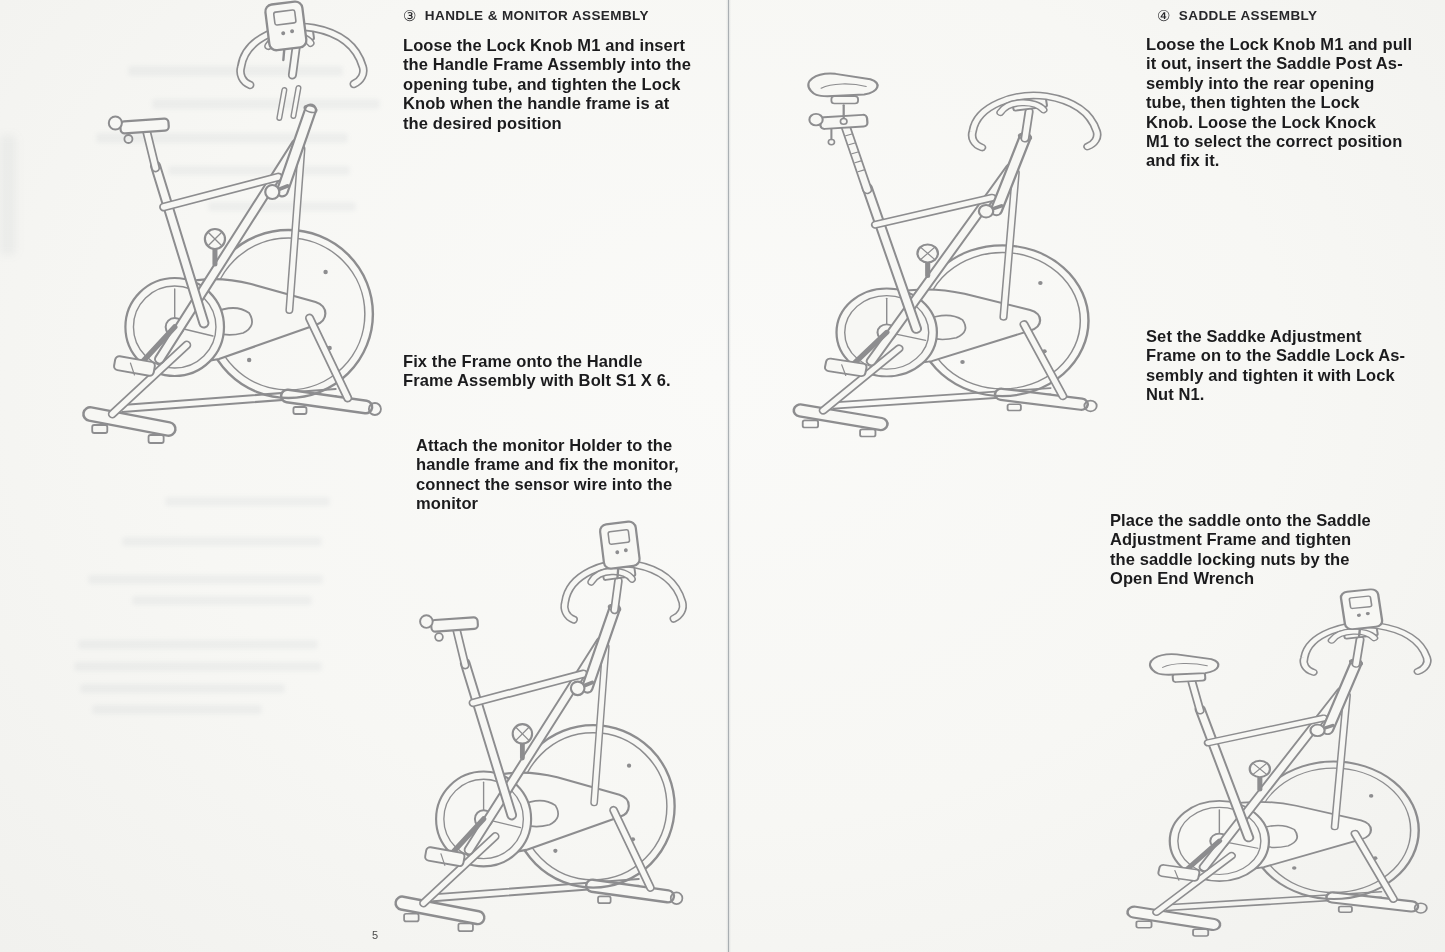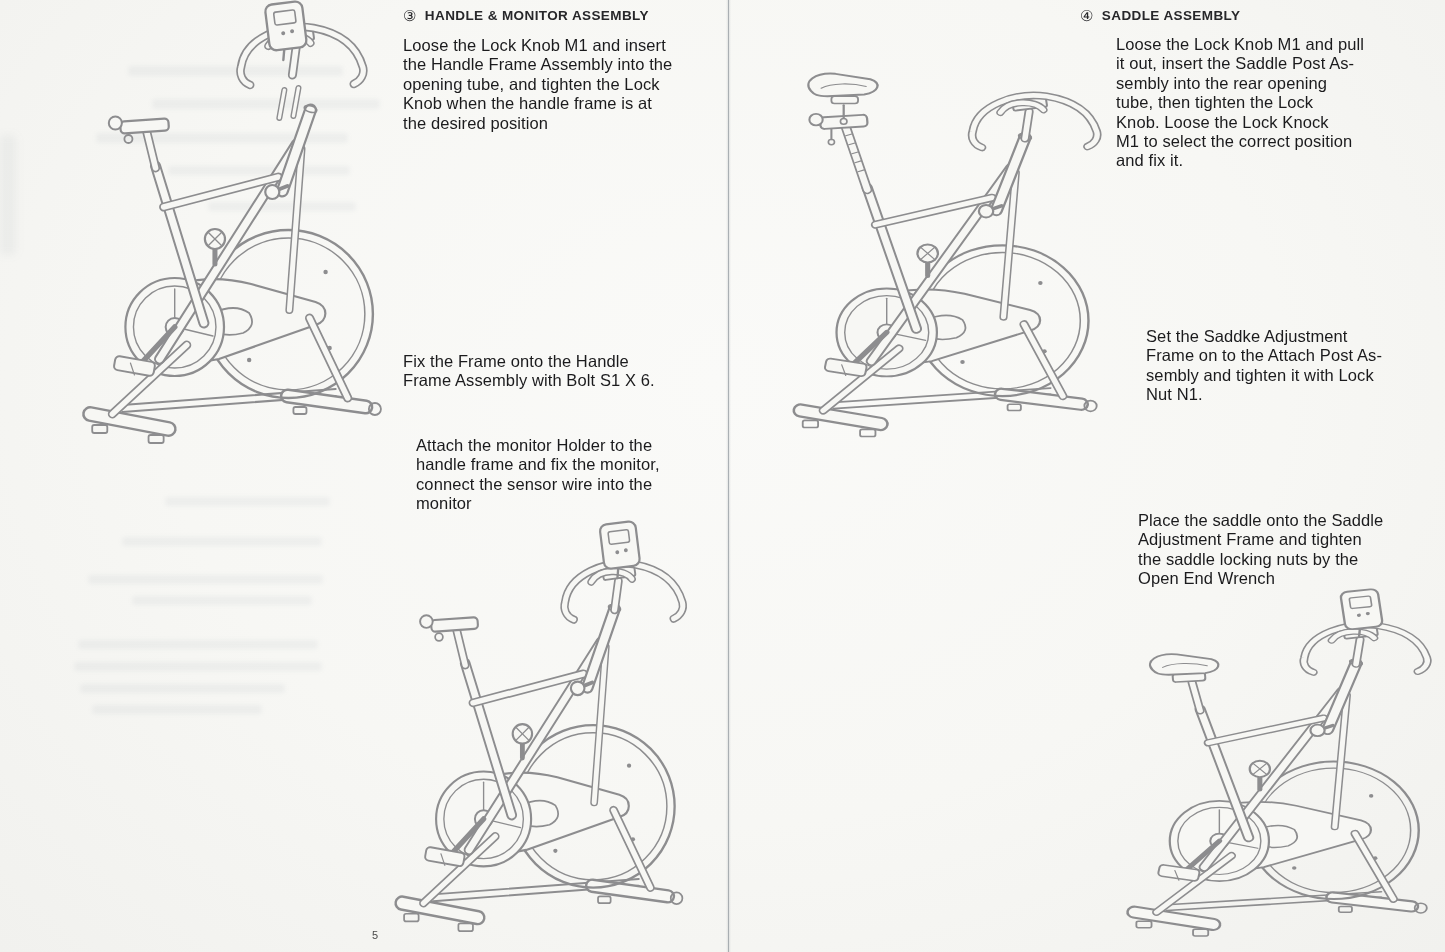--- a/index.html
+++ b/index.html
@@ -11,21 +11,21 @@
   .fold{
     position:absolute;top:0;left:726px;width:5px;height:952px;
     background:linear-gradient(90deg, rgba(120,130,138,0) 0%, rgba(120,130,138,0.12) 30%, rgba(105,115,124,0.55) 50%, rgba(150,158,165,0.18) 68%, rgba(120,130,138,0) 100%);
   }
   .heading{
     position:absolute;margin:0;font-size:13.5px;font-weight:700;letter-spacing:0.4px;
     color:#27272a;white-space:nowrap;
   }
   .heading .circ{font-weight:400;font-size:15px;margin-right:8px;position:relative;top:0.5px;}
   .para{
-    position:absolute;margin:0;font-size:16.5px;line-height:19.4px;font-weight:400;
+    position:absolute;margin:0;font-size:16.5px;line-height:19.4px;font-weight:700;
     letter-spacing:0.1px;color:#1b1b1d;white-space:pre-line;
   }
   .pagenum{position:absolute;left:372px;top:929px;font-size:11px;color:#4a4a4a;font-weight:400;}
   .fig{position:absolute;overflow:visible;}
   svg .o{stroke:#8d8d8f;fill:none;stroke-linecap:round;stroke-linejoin:round;}
   svg .i{stroke:#f7f7f4;fill:none;stroke-linecap:round;stroke-linejoin:round;}
   svg .fillbg{fill:#f7f7f4;}
   svg .dot{fill:#8d8d8f;stroke:none;}
   .ghost{
     position:absolute;background:rgba(100,106,134,0.062);filter:blur(2px);
@@ -201,45 +201,45 @@
       <use href="#handlebar"></use>
       <use href="#monitorUnit"></use>
     </svg>
 
     <div class="pagenum">5</div>
   </section>
 
   <div class="fold"></div>
 
   <section>
-    <h2 class="heading" style="left:1080px;top:6px">
+    <h2 class="heading" style="left:1157px;top:6px">
       <span class="circ">④</span><span>SADDLE ASSEMBLY</span>
     </h2>
 
-    <p class="para" style="left:1116px;top:35px;width:300px">Loose the Lock Knob M1 and pull
+    <p class="para" style="left:1146px;top:35px;width:300px">Loose the Lock Knob M1 and pull
 it out, insert the Saddle Post As-
 sembly into the rear opening
 tube, then tighten the Lock
 Knob. Loose the Lock Knock
 M1 to select the correct position
 and fix it.</p>
 
     <svg class="fig" style="left:772px;top:55px" width="338" height="386" viewBox="0 0 330 430" preserveAspectRatio="none">
       <use href="#bikeBase"></use>
       <use href="#handlebar"></use>
       <use href="#seatPostMarked"></use>
       <use href="#saddleExploded"></use>
     </svg>
 
     <p class="para" style="left:1146px;top:327px;width:300px">Set the Saddke Adjustment
-Frame on to the Attach Post As-
+Frame on to the Saddle Lock As-
 sembly and tighten it with Lock
 Nut N1.</p>
 
-    <p class="para" style="left:1138px;top:511px;width:300px">Place the saddle onto the Saddle
+    <p class="para" style="left:1110px;top:511px;width:300px">Place the saddle onto the Saddle
 Adjustment Frame and tighten
 the saddle locking nuts by the
 Open End Wrench</p>
 
     <svg class="fig" style="left:1106px;top:588px" width="334" height="352" viewBox="0 0 330 430" preserveAspectRatio="none">
       <use href="#bikeBase"></use>
       <use href="#handlebar"></use>
       <use href="#monitorUnit"></use>
       <use href="#saddleAttached"></use>
     </svg>

